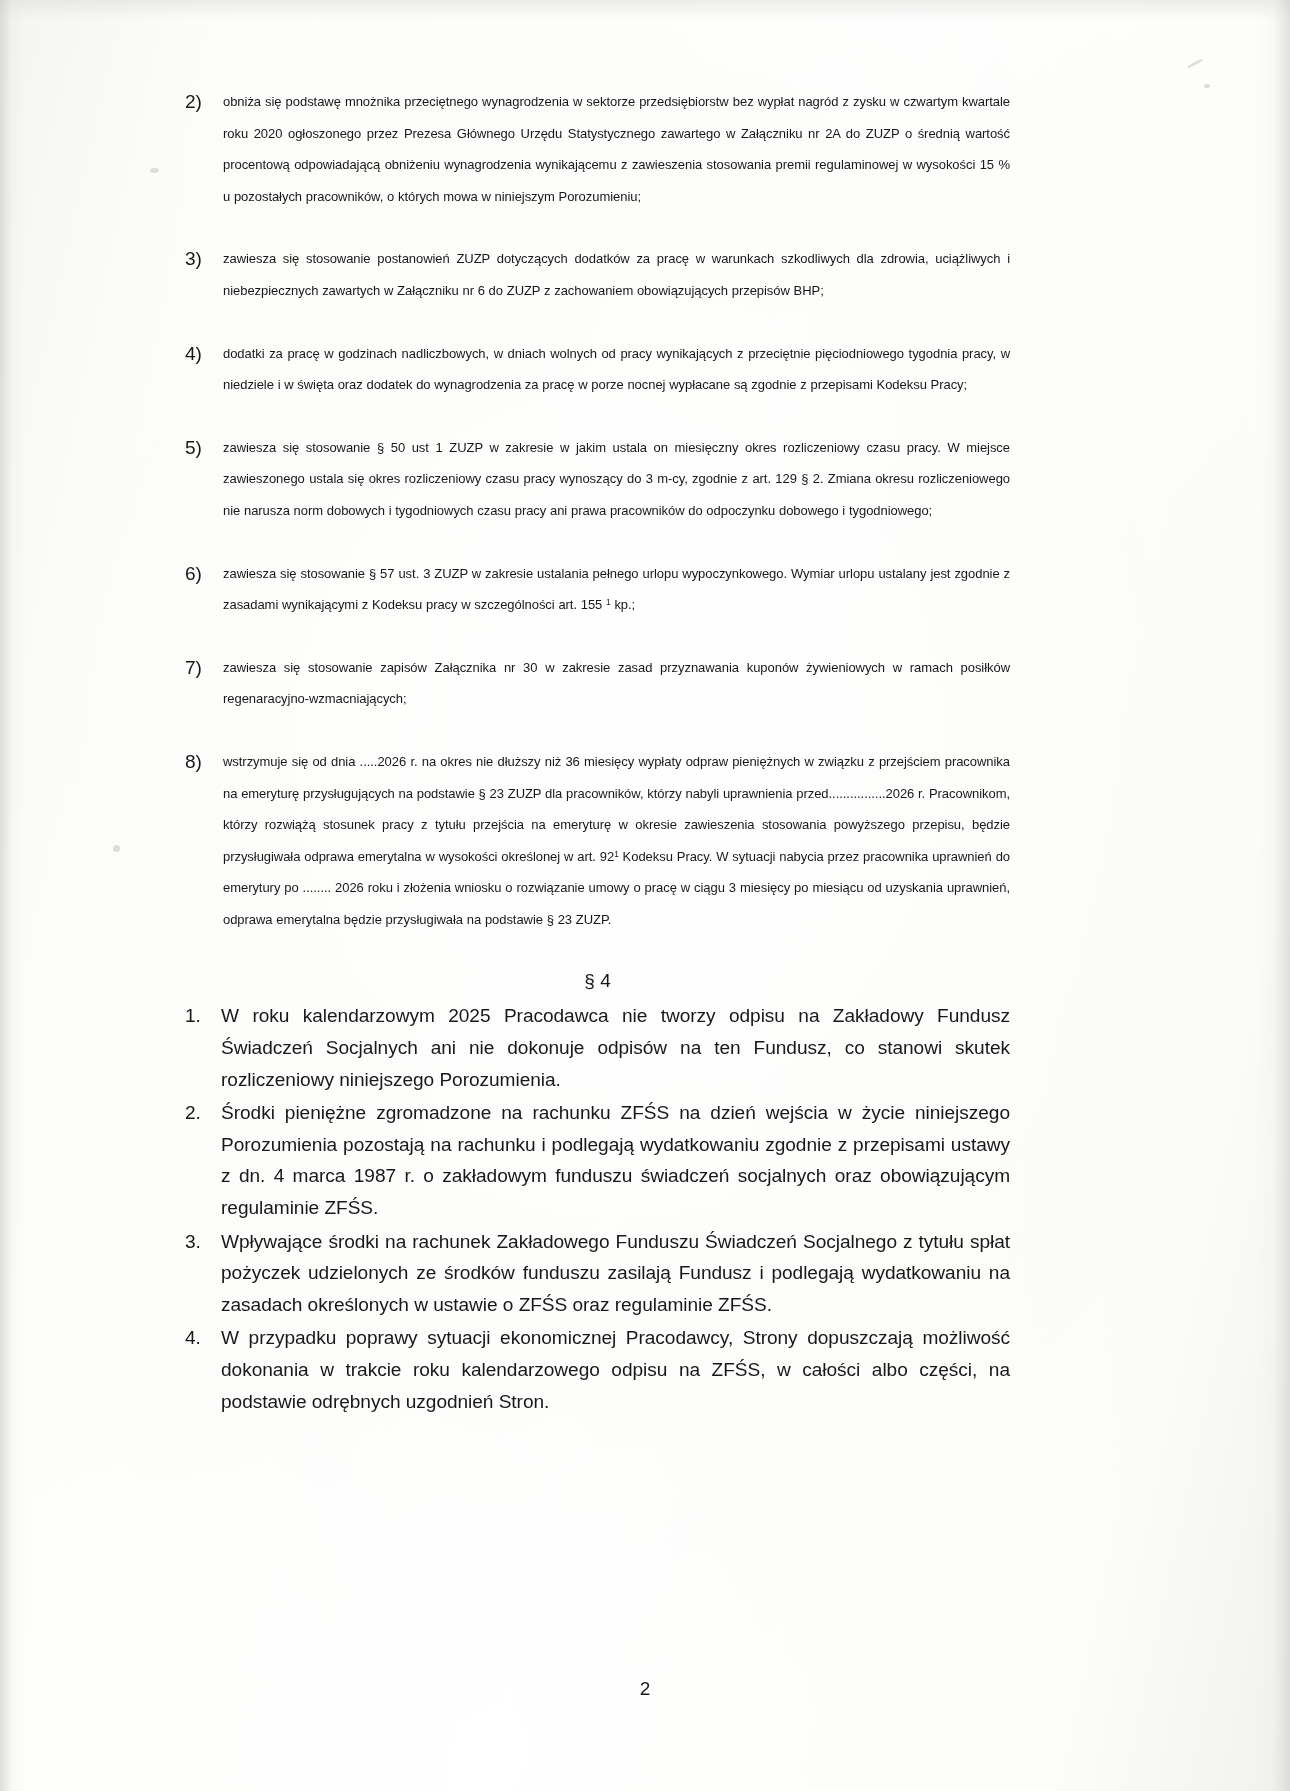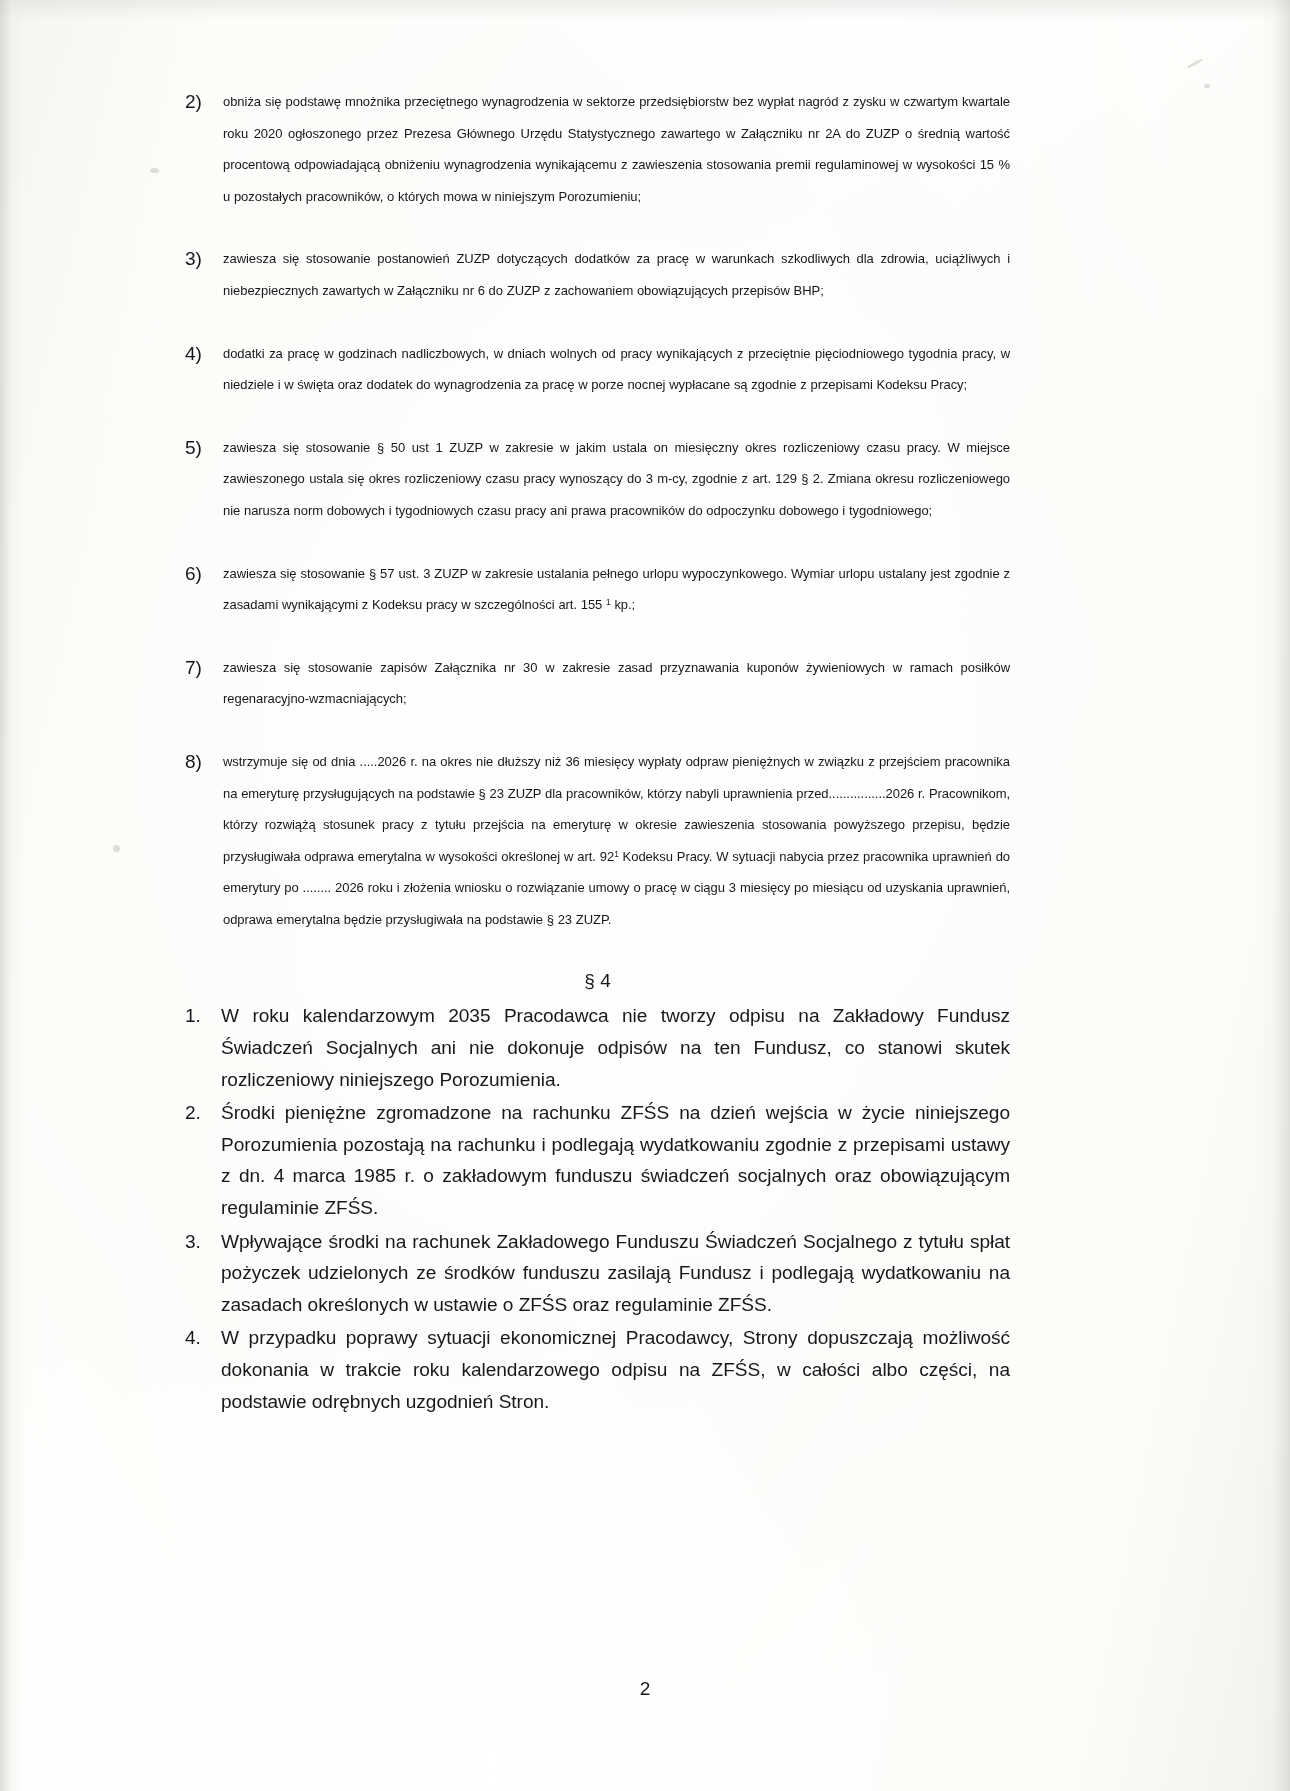--- a/index.html
+++ b/index.html
@@ -196,26 +196,26 @@
       </li>
 
     </ol>
 
     <div class="section-heading">§ 4</div>
 
     <ol class="dec-list">
 
       <li>
         <span class="marker">1.</span>
-        <span class="body">W roku kalendarzowym 2035 Pracodawca nie tworzy odpisu na Zakładowy Fundusz Świadczeń Socjalnych ani nie dokonuje odpisów na ten Fundusz, co stanowi skutek rozliczeniowy niniejszego Porozumienia.</span>
+        <span class="body">W roku kalendarzowym 2025 Pracodawca nie tworzy odpisu na Zakładowy Fundusz Świadczeń Socjalnych ani nie dokonuje odpisów na ten Fundusz, co stanowi skutek rozliczeniowy niniejszego Porozumienia.</span>
       </li>
 
       <li>
         <span class="marker">2.</span>
-        <span class="body">Środki pieniężne zgromadzone na rachunku ZFŚS na dzień wejścia w życie niniejszego Porozumienia pozostają na rachunku i podlegają wydatkowaniu zgodnie z przepisami ustawy z dn. 4 marca 1985 r. o zakładowym funduszu świadczeń socjalnych oraz obowiązującym regulaminie ZFŚS.</span>
+        <span class="body">Środki pieniężne zgromadzone na rachunku ZFŚS na dzień wejścia w życie niniejszego Porozumienia pozostają na rachunku i podlegają wydatkowaniu zgodnie z przepisami ustawy z dn. 4 marca 1987 r. o zakładowym funduszu świadczeń socjalnych oraz obowiązującym regulaminie ZFŚS.</span>
       </li>
 
       <li>
         <span class="marker">3.</span>
         <span class="body">Wpływające środki na rachunek Zakładowego Funduszu Świadczeń Socjalnego z tytułu spłat pożyczek udzielonych ze środków funduszu zasilają Fundusz i podlegają wydatkowaniu na zasadach określonych w ustawie o ZFŚS oraz regulaminie ZFŚS.</span>
       </li>
 
       <li>
         <span class="marker">4.</span>
         <span class="body">W przypadku poprawy sytuacji ekonomicznej Pracodawcy, Strony dopuszczają możliwość dokonania w trakcie roku kalendarzowego odpisu na ZFŚS, w całości albo części, na podstawie odrębnych uzgodnień Stron.</span>

